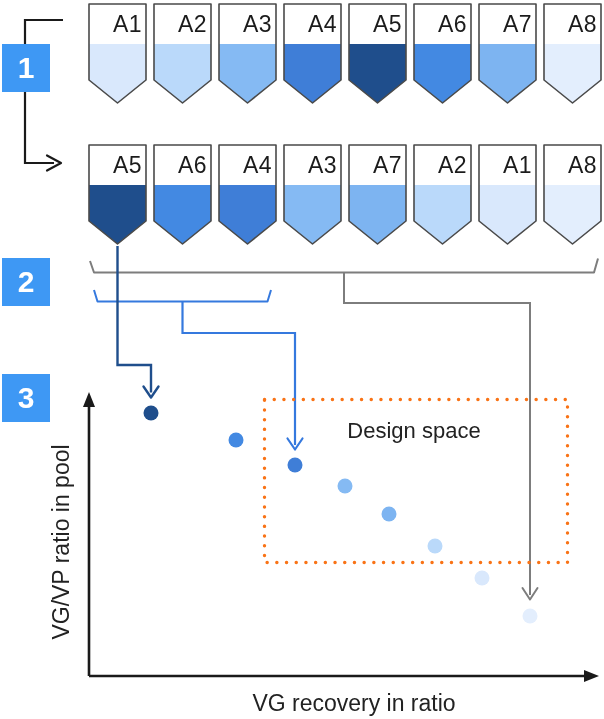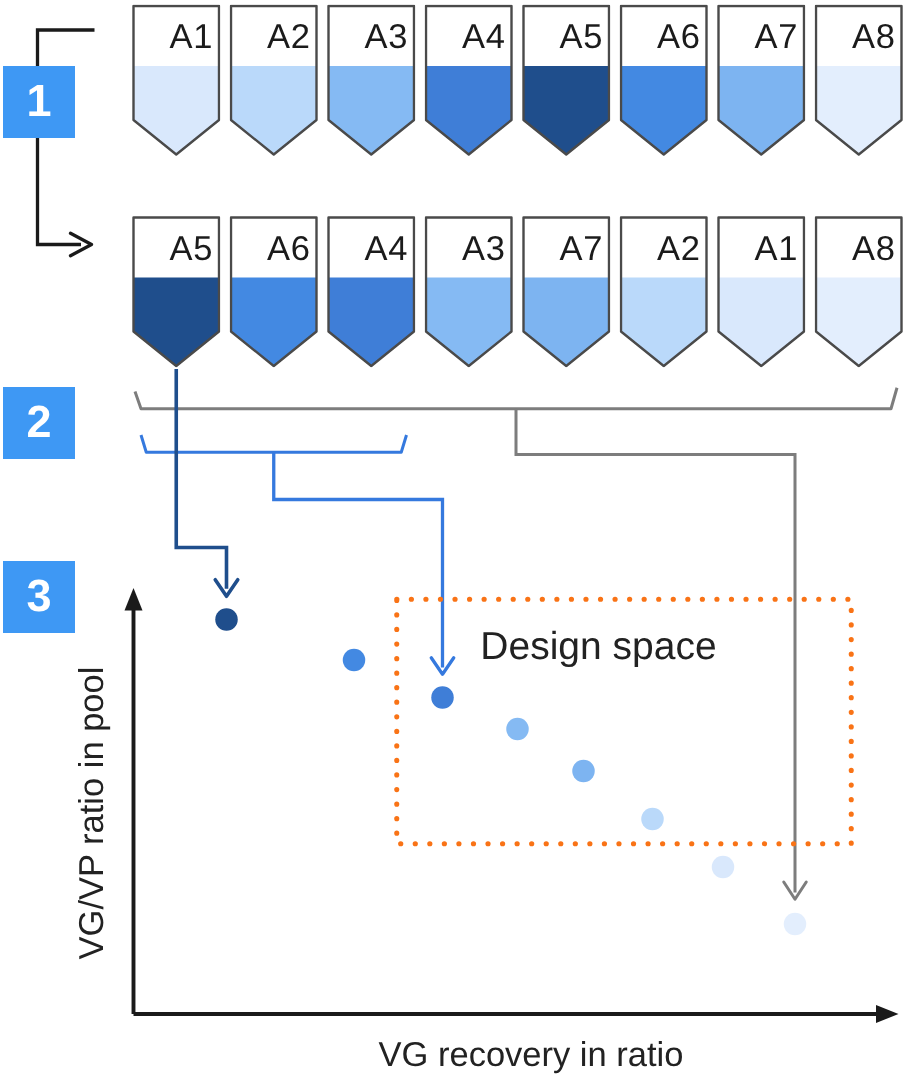--- a/index.html
+++ b/index.html
@@ -19,21 +19,21 @@
   .tag-row{position:absolute;left:88px;width:516px;height:102px;z-index:2;}
   #row1{top:3px;}
   #row2{top:144px;}
   .tag{position:absolute;top:0;width:59px;height:101px;}
   .tag svg{position:absolute;left:0;top:0;}
   .tag-label{
     position:absolute;left:0;top:8px;width:79px;text-align:center;
     font-size:23px;color:#1b1b1b;letter-spacing:0.5px;
   }
   .plot-text{position:absolute;color:#222222;white-space:nowrap;z-index:2;}
-  #design-space-label{left:399px;top:431px;transform:translate(-50%,-50%);font-size:26px;}
+  #design-space-label{left:414px;top:431px;transform:translate(-50%,-50%);font-size:22px;}
   #y-axis-label{left:61px;top:542px;transform:translate(-50%,-50%) rotate(-90deg);font-size:23px;}
   #x-axis-label{left:354px;top:703px;transform:translate(-50%,-50%);font-size:23px;}
 </style>
 </head>
 <body>
 
 <div id="canvas">
 
   <svg id="overlay" width="604" height="719" viewBox="0 0 604 719">
 

